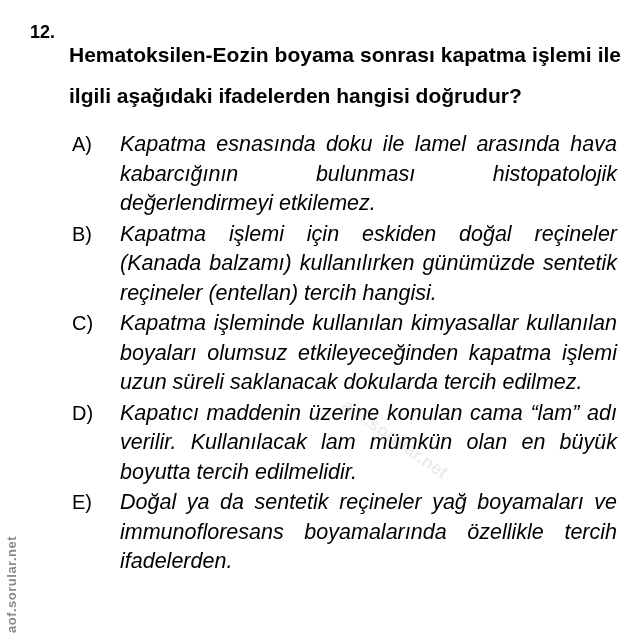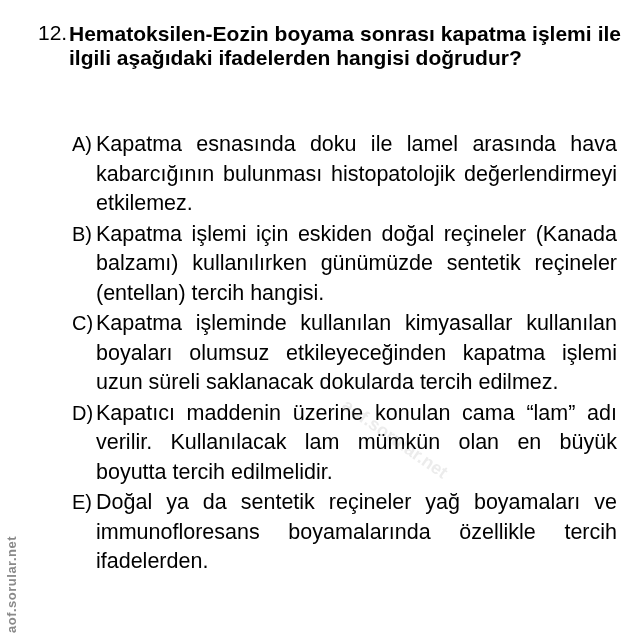--- a/index.html
+++ b/index.html
@@ -16,34 +16,34 @@
       color: #000000;
     }
     .question {
       position: absolute;
       left: 22px;
       top: 18px;
       width: 600px;
     }
     .q-number {
       position: absolute;
-      left: 16px;
+      left: 8px;
       top: 0;
-      font-weight: normal;
-      font-size: 21px;
+      font-weight: bold;
+      font-size: 18px;
       line-height: 29px;
     }
     .q-stem {
       position: absolute;
       left: 47px;
-      top: 4px;
+      top: 16px;
       width: 552px;
       font-weight: bold;
       font-size: 21px;
-      line-height: 24px;
+      line-height: 41px;
       text-align: justify;
       text-align-last: left;
     }
     .options {
       position: absolute;
       left: 72px;
       top: 130px;
       width: 545px;
     }
     .option {
@@ -51,25 +51,26 @@
       margin-bottom: 1px;
     }
     .opt-letter {
       position: absolute;
       left: 0;
       top: 0;
       font-size: 20px;
       line-height: 29px;
     }
     .opt-text {
-      margin-left: 24px;
+      margin-left: 48px;
       font-size: 21.5px;
       line-height: 29.5px;
       text-align: justify;
       text-align-last: left;
+      font-style: italic;
     }
     .side-watermark {
       position: absolute;
       left: 2px;
       top: 534px;
       width: 20px;
       height: 100px;
       writing-mode: vertical-rl;
       transform: rotate(180deg);
       font-size: 13px;

